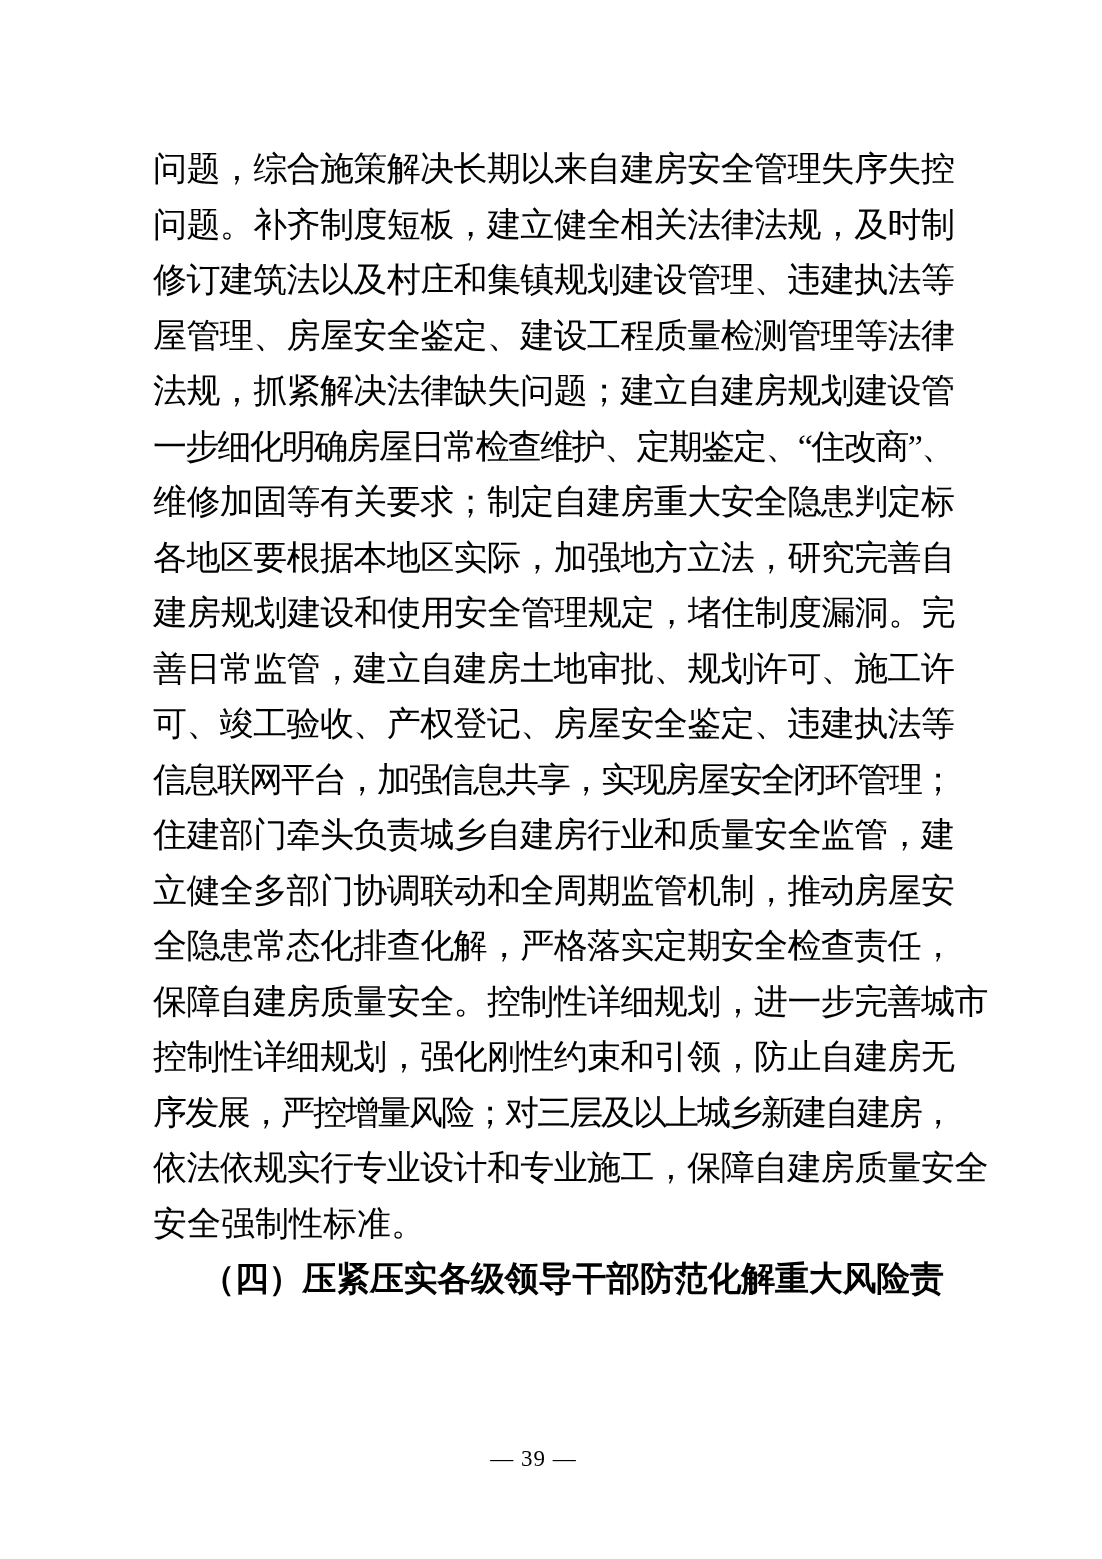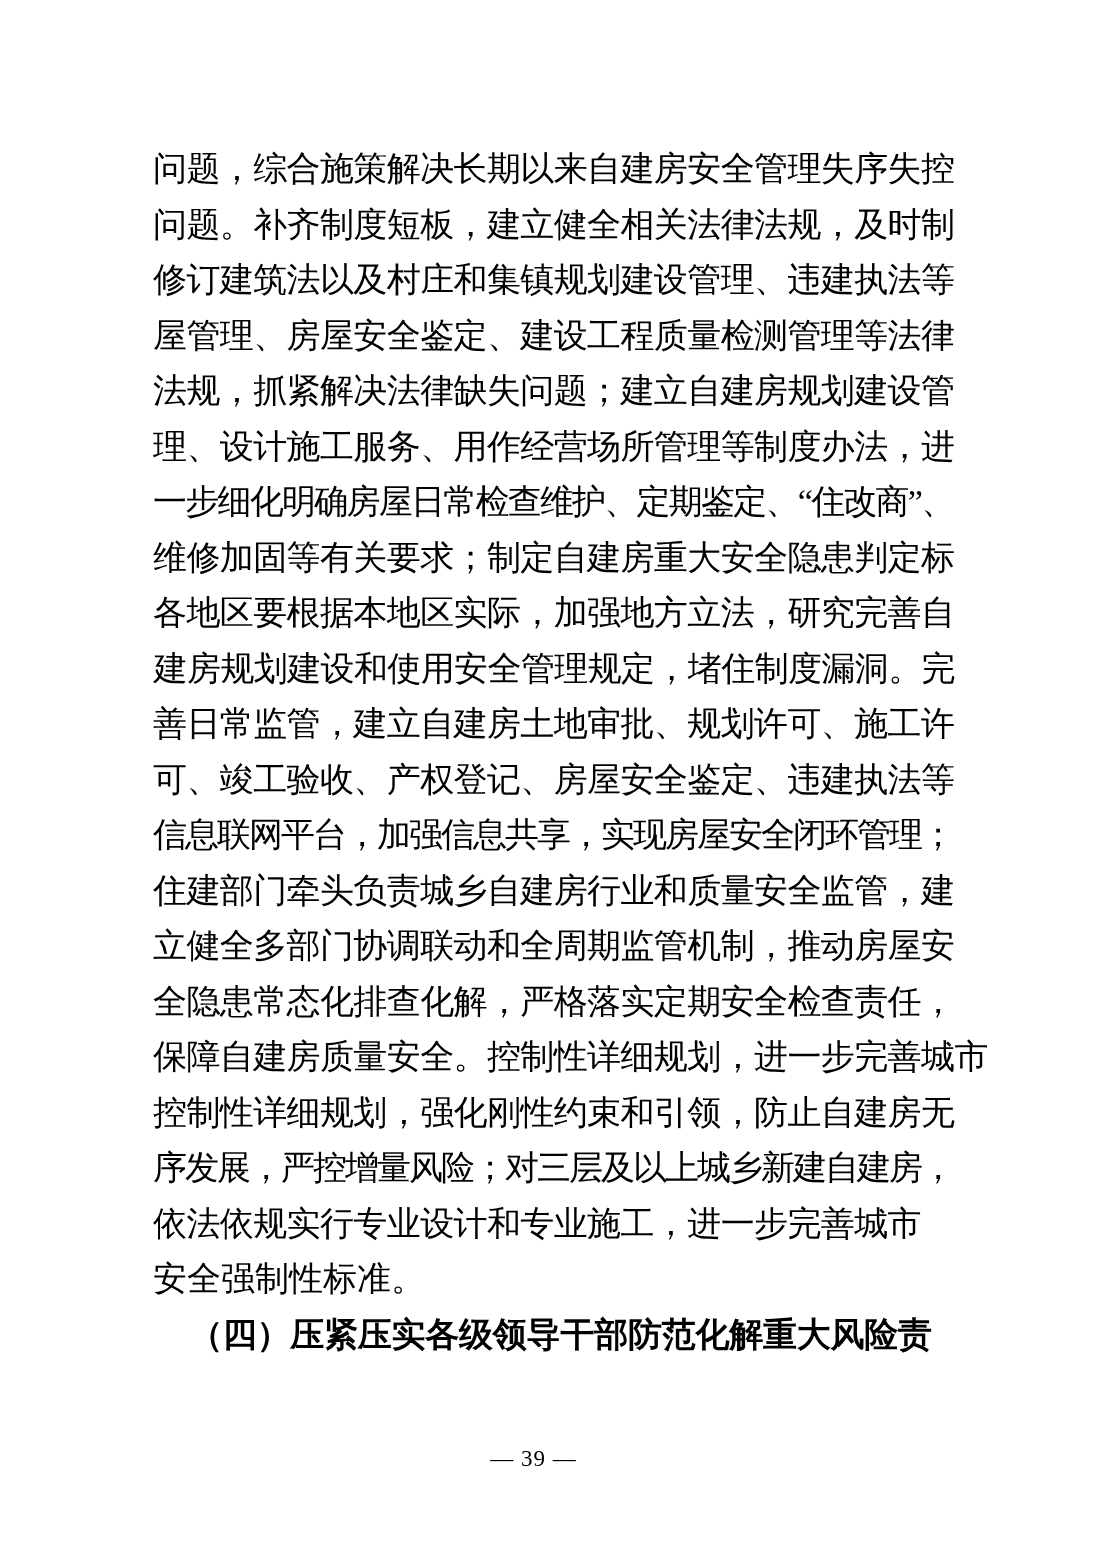--- a/index.html
+++ b/index.html
@@ -27,21 +27,21 @@
     height: 55.5px;
     line-height: 55.5px;
     font-size: 34px;
     white-space: nowrap;
     overflow: visible;
     color: #000000;
     text-rendering: optimizeLegibility;
   }
   .doc-line.heading {
     font-weight: bold;
-    margin-left: 36px;
+    margin-left: 48px;
     width: 743px;
     font-size: 34px;
   }
   .footer {
     position: absolute;
     left: 8px;
     top: 1446px;
     width: 100%;
     text-align: center;
     font-size: 23px;
@@ -55,35 +55,34 @@
 <body>
 
 <div class="page">
 
   <div class="text-block">
     <div class="doc-line fit" style="letter-spacing: -0.608696px;">问题，综合施策解决长期以来自建房安全管理失序失控</div>
     <div class="doc-line fit" style="letter-spacing: -0.608696px;">问题。补齐制度短板，建立健全相关法律法规，及时制</div>
     <div class="doc-line fit" style="letter-spacing: -0.608696px;">修订建筑法以及村庄和集镇规划建设管理、违建执法等</div>
     <div class="doc-line fit" style="letter-spacing: -0.608696px;">屋管理、房屋安全鉴定、建设工程质量检测管理等法律</div>
     <div class="doc-line fit" style="letter-spacing: -0.608696px;">法规，抓紧解决法律缺失问题；建立自建房规划建设管</div>
-    <div class="doc-line fit" style="letter-spacing: -0.608696px;">理、设计施工服务、用作经营场所管理等制度办法，进</div>
     <div class="doc-line fit" style="letter-spacing: -1.76px;">一步细化明确房屋日常检查维护、定期鉴定、“住改商”、</div>
     <div class="doc-line fit" style="letter-spacing: -0.608696px;">维修加固等有关要求；制定自建房重大安全隐患判定标</div>
     <div class="doc-line fit" style="letter-spacing: -0.608696px;">各地区要根据本地区实际，加强地方立法，研究完善自</div>
     <div class="doc-line fit" style="letter-spacing: -0.608696px; text-align: right;">建房规划建设和使用安全管理规定，堵住制度漏洞。完</div>
     <div class="doc-line fit" style="letter-spacing: -0.608696px;">善日常监管，建立自建房土地审批、规划许可、施工许</div>
     <div class="doc-line fit" style="letter-spacing: -0.608696px;">可、竣工验收、产权登记、房屋安全鉴定、违建执法等</div>
     <div class="doc-line fit" style="letter-spacing: -2px;">信息联网平台，加强信息共享，实现房屋安全闭环管理；</div>
     <div class="doc-line fit" style="letter-spacing: -0.608696px;">住建部门牵头负责城乡自建房行业和质量安全监管，建</div>
     <div class="doc-line fit" style="letter-spacing: -0.608696px;">立健全多部门协调联动和全周期监管机制，推动房屋安</div>
     <div class="doc-line fit" style="letter-spacing: -0.608696px;">全隐患常态化排查化解，严格落实定期安全检查责任，</div>
     <div class="doc-line fit" style="letter-spacing: -0.608696px;">保障自建房质量安全。控制性详细规划，进一步完善城市</div>
     <div class="doc-line fit" style="letter-spacing: -0.608696px;">控制性详细规划，强化刚性约束和引领，防止自建房无</div>
     <div class="doc-line fit" style="letter-spacing: -2px;">序发展，严控增量风险；对三层及以上城乡新建自建房，</div>
-    <div class="doc-line fit" style="letter-spacing: -0.608696px;">依法依规实行专业设计和专业施工，进一步完善城市</div>
+    <div class="doc-line fit" style="letter-spacing: -0.608696px;">依法依规实行专业设计和专业施工，保障自建房质量安全</div>
     <div class="doc-line">安全强制性标准。</div>
     <div class="doc-line heading fit" style="letter-spacing: -0.238095px;">（四）压紧压实各级领导干部防范化解重大风险责</div>
   </div>
 
   <div class="footer">
     <span class="page-number-text">— 39 —</span>
   </div>
 
 </div>
 

